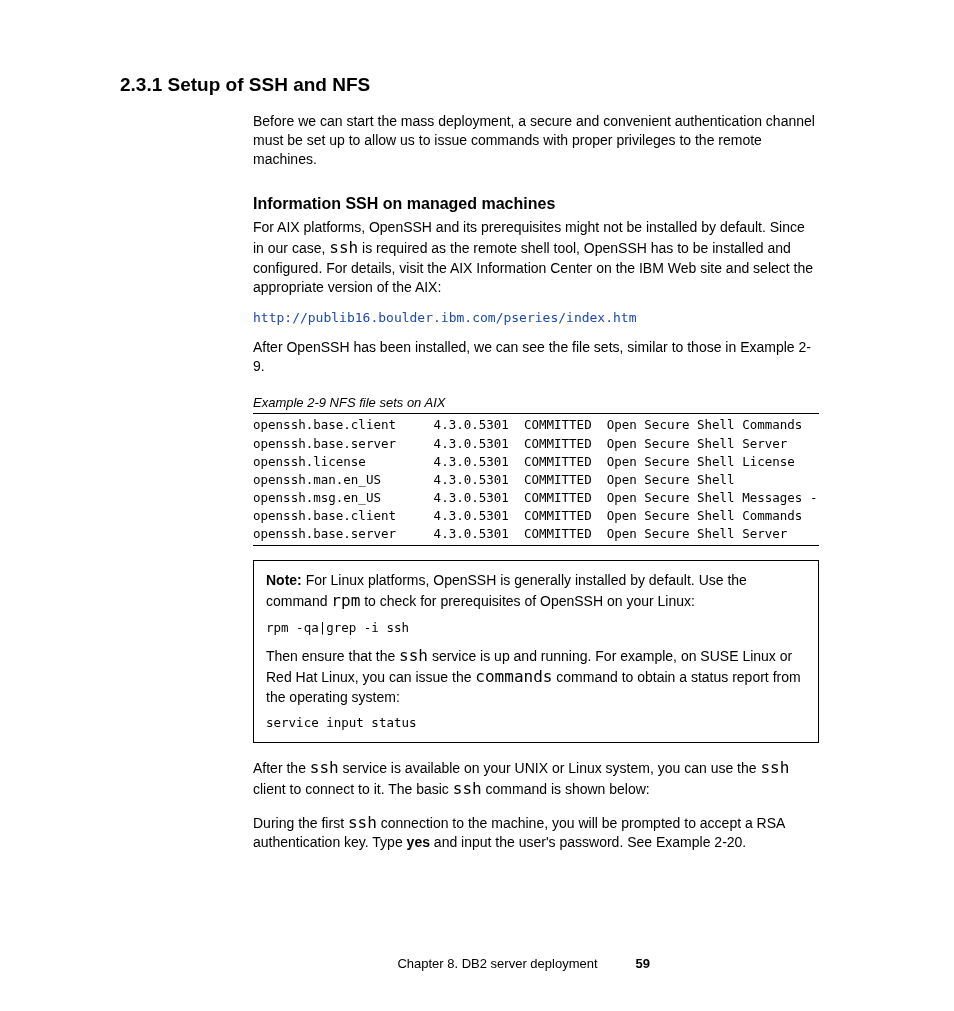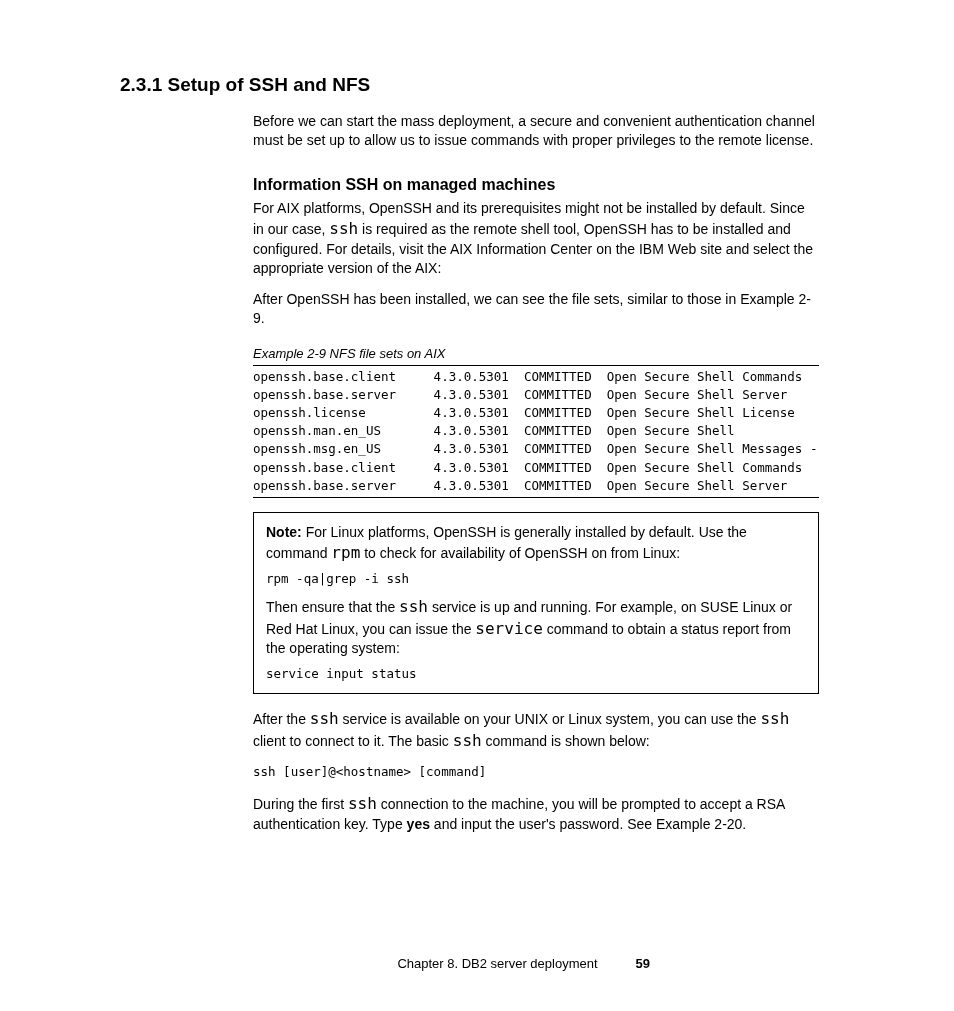--- a/index.html
+++ b/index.html
@@ -93,58 +93,58 @@
   }
 </style>
 </head>
 <body>
 
 <div class="page">
 
   <div class="heading">2.3.1  Setup of SSH and NFS</div>
 
   <div class="body-col" style="top:112px;">
-    <p class="para">Before we can start the mass deployment, a secure and convenient authentication channel must be set up to allow us to issue commands with proper privileges to the remote license.</p>
+    <p class="para">Before we can start the mass deployment, a secure and convenient authentication channel must be set up to allow us to issue commands with proper privileges to the remote machines.</p>
 
     <div class="subheading">Information SSH on managed machines</div>
 
     <p class="para">
       <span>For AIX platforms, OpenSSH and its prerequisites might not be installed by default. Since in our case, </span><span class="mono-inline">ssh</span><span> is required as the remote shell tool, OpenSSH has to be installed and configured. For details, visit the AIX Information Center on the IBM Web site and select the appropriate version of the AIX:</span>
     </p>
 
+    <a class="link">http://publib16.boulder.ibm.com/pseries/index.htm</a>
 
     <p class="para">After OpenSSH has been installed, we can see the file sets, similar to those in Example 2-9.</p>
 
     <div class="example-caption">Example 2-9   NFS file sets on AIX</div>
     <hr class="hr">
     <div class="code-block">openssh.base.client     4.3.0.5301  COMMITTED  Open Secure Shell Commands
 openssh.base.server     4.3.0.5301  COMMITTED  Open Secure Shell Server
 openssh.license         4.3.0.5301  COMMITTED  Open Secure Shell License
 openssh.man.en_US       4.3.0.5301  COMMITTED  Open Secure Shell
 openssh.msg.en_US       4.3.0.5301  COMMITTED  Open Secure Shell Messages -
 openssh.base.client     4.3.0.5301  COMMITTED  Open Secure Shell Commands
 openssh.base.server     4.3.0.5301  COMMITTED  Open Secure Shell Server</div>
     <hr class="hr">
 
     <div class="note-box">
       <div>
-        <b>Note:</b><span> For Linux platforms, OpenSSH is generally installed by default. Use the command </span><span class="mono-inline">rpm</span><span> to check for availability of OpenSSH on from Linux:</span>
+        <b>Note:</b><span> For Linux platforms, OpenSSH is generally installed by default. Use the command </span><span class="mono-inline">rpm</span><span> to check for prerequisites of OpenSSH on your Linux:</span>
       </div>
       <span class="note-code">rpm -qa|grep -i ssh</span>
       <div>
-        <span>Then ensure that the </span><span class="mono-inline">ssh</span><span> service is up and running. For example, on SUSE Linux or Red Hat Linux, you can issue the </span><span class="mono-inline">service</span><span> command to obtain a status report from the operating system:</span>
+        <span>Then ensure that the </span><span class="mono-inline">ssh</span><span> service is up and running. For example, on SUSE Linux or Red Hat Linux, you can issue the </span><span class="mono-inline">commands</span><span> command to obtain a status report from the operating system:</span>
       </div>
       <span class="note-code" style="margin-bottom:0;">service input status</span>
     </div>
 
     <p class="para" style="margin-top:14px;">
       <span>After the </span><span class="mono-inline">ssh</span><span> service is available on your UNIX or Linux system, you can use the </span><span class="mono-inline">ssh</span><span> client to connect to it. The basic </span><span class="mono-inline">ssh</span><span> command is shown below:</span>
     </p>
 
-    <div class="code-block" style="margin-bottom:12px;">ssh [user]@&lt;hostname&gt; [command]</div>
 
     <p class="para">
       <span>During the first </span><span class="mono-inline">ssh</span><span> connection to the machine, you will be prompted to accept a RSA authentication key. Type </span><b>yes</b><span> and input the user's password. See Example 2-20.</span>
     </p>
   </div>
 
   <div class="footer">
     <span>Chapter 8. DB2 server deployment</span><span class="pn">59</span>
   </div>
 

